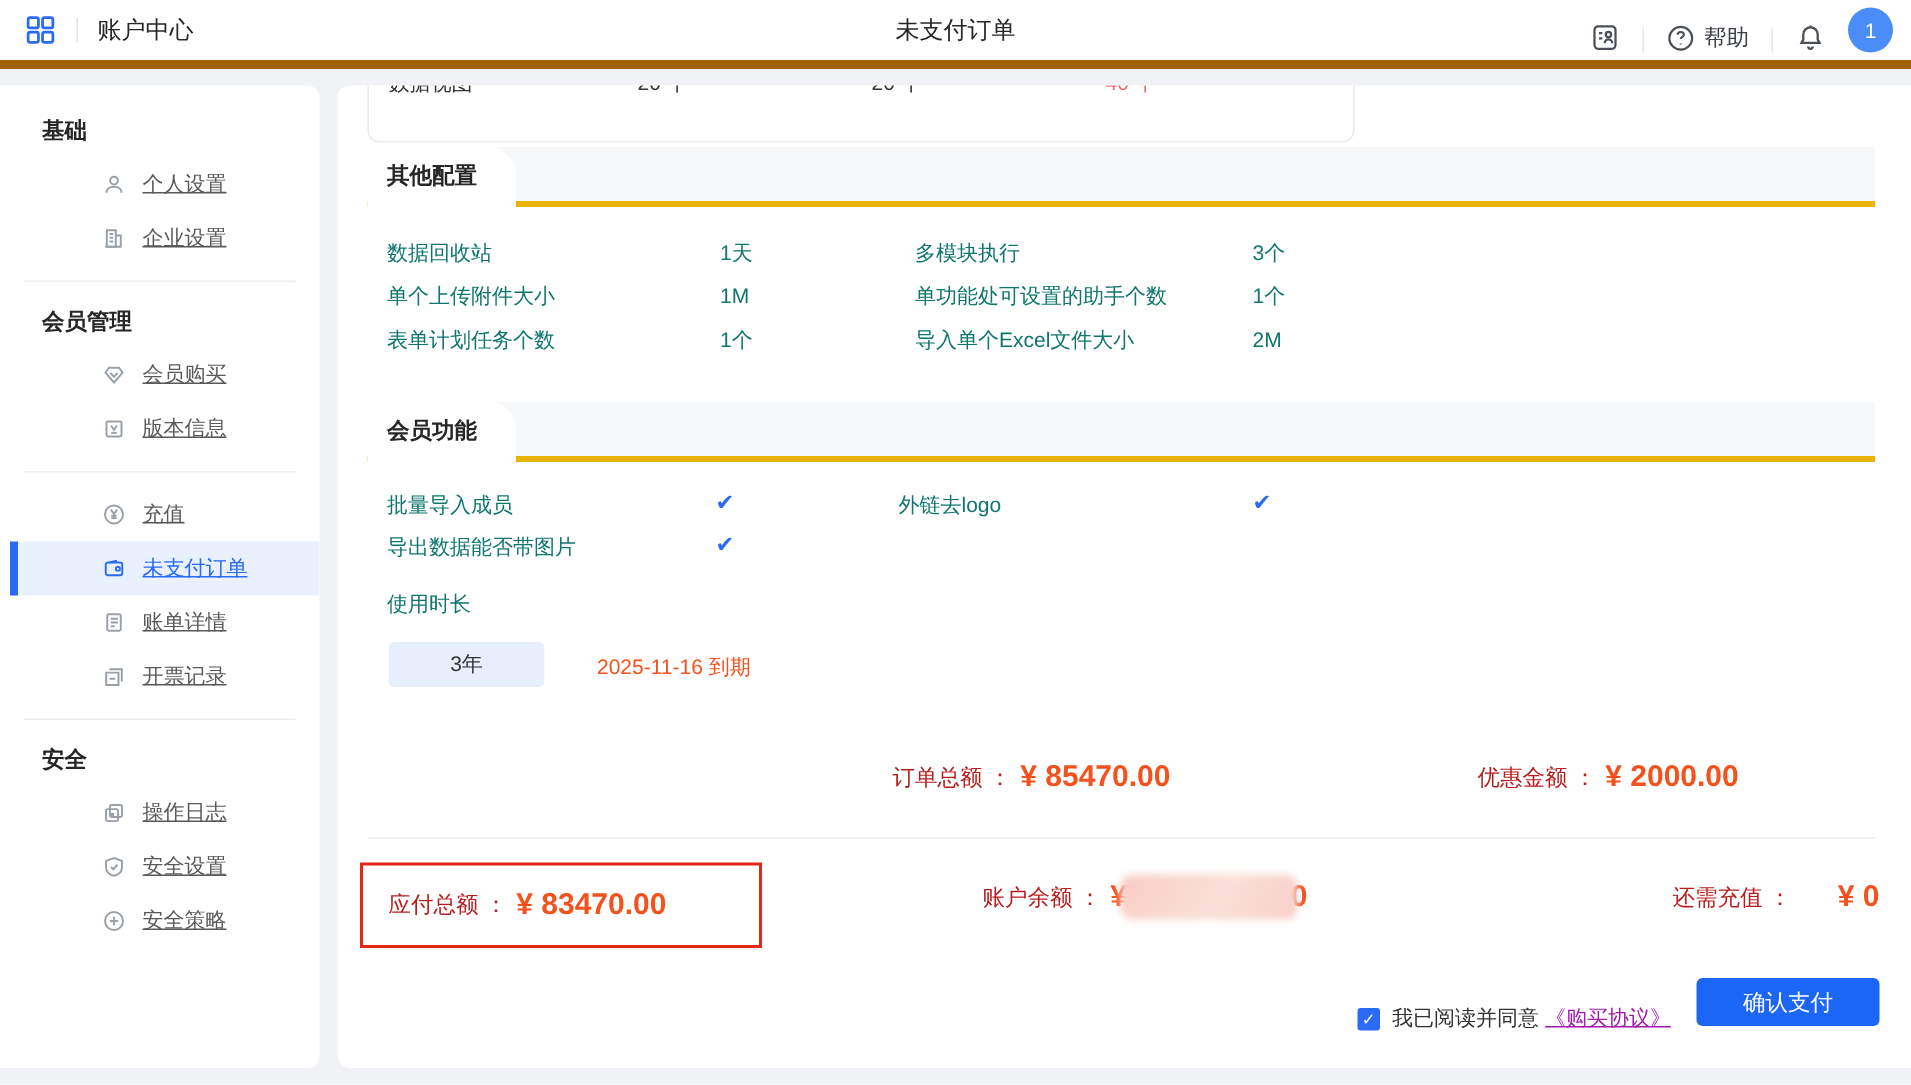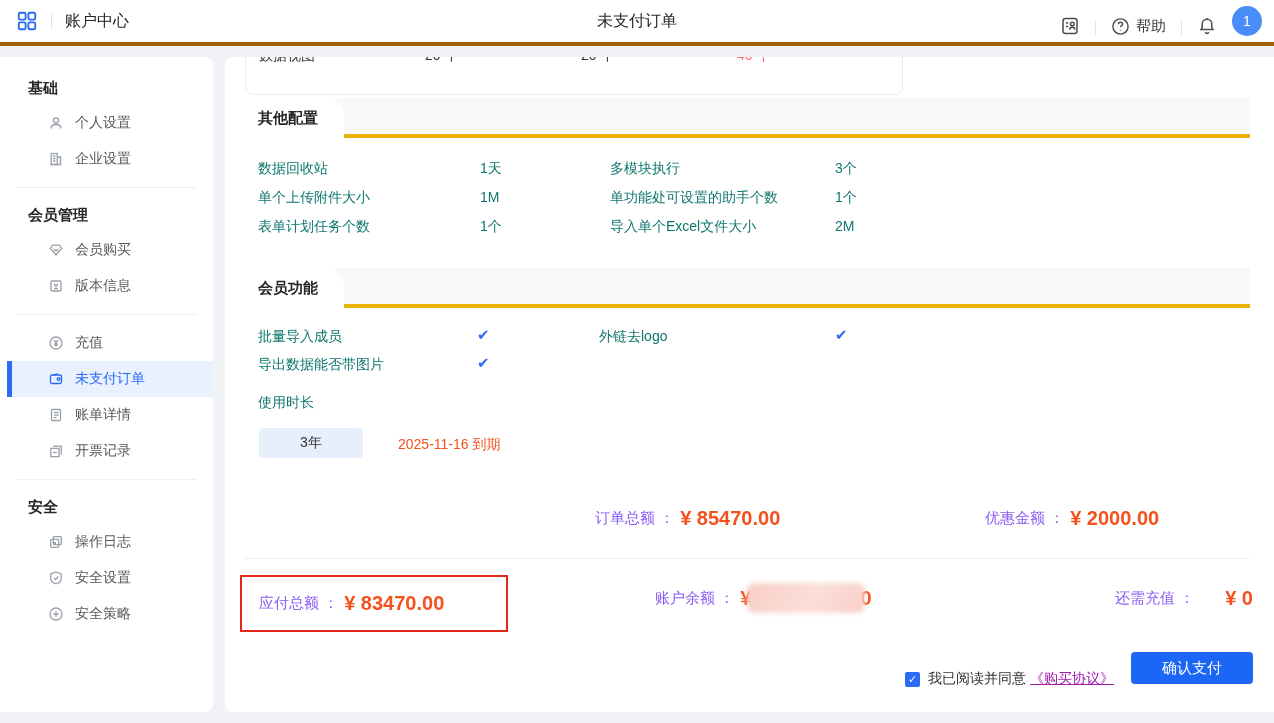--- a/index.html
+++ b/index.html
@@ -2,37 +2,37 @@
 <html><head>
 <meta charset="utf-8">
 <style>
   * { margin:0; padding:0; box-sizing:border-box; }
   html,body { width:1274px; height:723px; }
   body { font-family:"Liberation Sans","DejaVu Sans",sans-serif; background:#f0f2f5; color:#262626; }
   #stage { position:relative; width:1274px; height:723px; overflow:hidden; background:#f0f2f5; }
 
   
   .header { position:absolute; left:0; top:0; width:1274px; height:46px; background:#fff;
-            border-bottom:4px solid #a16207; display:flex; align-items:center; padding:0 12px 0 16px; }
+            border-bottom:6px solid #a16207; display:flex; align-items:center; padding:0 12px 0 16px; }
   .h-left { display:flex; align-items:center; gap:13px; }
   .h-divider { width:1px; height:16px; background:#e2e4e8; }
   .h-title { font-size:16px; color:#262626; }
   .h-center { position:absolute; left:0; right:0; text-align:center; font-size:16px; color:#262626; pointer-events:none; }
   .h-right { margin-left:auto; display:flex; align-items:flex-end; gap:15px; position:relative; z-index:2; }
   .h-icon { display:flex; align-items:center; color:#4a4f57; cursor:pointer; }
   .help-group { display:flex; align-items:center; gap:6px; font-size:15px; color:#3c4046; cursor:pointer; }
   .avatar { width:30px; height:30px; border-radius:50%; background:#4b8df8; color:#fff; font-size:14px;
             display:flex; align-items:center; justify-content:center; cursor:pointer; }
 
   
   .sidebar { position:absolute; left:0; top:57px; width:213px; bottom:11px; background:#fff;
              border-radius:0 8px 8px 0; padding-top:14px; overflow:hidden; }
   .side-heading { height:34px; line-height:34px; padding-left:28px; font-size:15px; font-weight:bold; color:#262626; }
-  .side-item { height:36px; display:flex; align-items:center; padding-left:48px; gap:11px;
-               font-size:14px; color:#595959; cursor:pointer; }
+  .side-item { height:36px; display:flex; align-items:center; padding-left:68px; gap:11px;
+               font-size:14px; color:#595959; cursor:pointer;text-decoration:underline; }
   .side-item svg { flex:0 0 auto; color:#9aa0a8; }
   .side-item.active { color:#2a6af5;
      background:linear-gradient(to right,#fff 7px,#2a6af5 7px,#2a6af5 12px,#e8f1fd 12px); }
   .side-item.active svg { color:#2a6af5; }
   .side-divider { height:1px; background:#efefef; margin:10px 16px; }
 
   
   .main { position:absolute; left:225px; top:57px; right:0; bottom:11px; background:#fff;
           border-radius:8px 0 0 8px; overflow:hidden; }
 
@@ -46,21 +46,21 @@
          padding:0 26px 0 13px; border-top-right-radius:18px; font-size:15px; font-weight:bold; color:#262626; cursor:default; }
 
   .cfg-label, .cfg-value, .feat-label { position:absolute; font-size:14px; color:#0f766e; white-space:nowrap; }
   .check { position:absolute; font-size:15px; font-weight:bold; color:#2a6af5; }
 
   .duration-chip { position:absolute; left:34px; top:371px; width:104px; height:30px; background:#e7effd;
                    border-radius:4px; font-size:14px; color:#333; display:flex; align-items:center; justify-content:center; cursor:pointer; }
   .expire { position:absolute; left:173px; top:379px; font-size:14px; color:#f5511d; }
 
   .money-group { position:absolute; display:flex; align-items:center; white-space:nowrap; }
-  .money-label { font-size:15px; color:#8b5cf6; }
+  .money-label { font-size:15px; color:#b91c1c; }
   .money-value { font-size:20px; font-weight:bold; color:#f5511d; margin-left:6px; }
 
   .section-divider { position:absolute; left:20px; right:24px; top:501px; height:1px; background:#ececec; }
 
   .payable-box { position:absolute; left:15px; top:518px; width:268px; height:57px; border:2px solid #e5261b;
                  display:flex; align-items:center; padding-left:17px; background:#fff; }
 
   .balance-group { position:absolute; left:430px; top:526px; height:30px; display:flex; align-items:center; }
   .blur-block { display:inline-block; width:118px; height:30px; margin-left:-4px; border-radius:8px;
                 background:linear-gradient(120deg,#f8cdc6,#fbdfd8 55%,#f8cfc9); filter:blur(2.5px);

